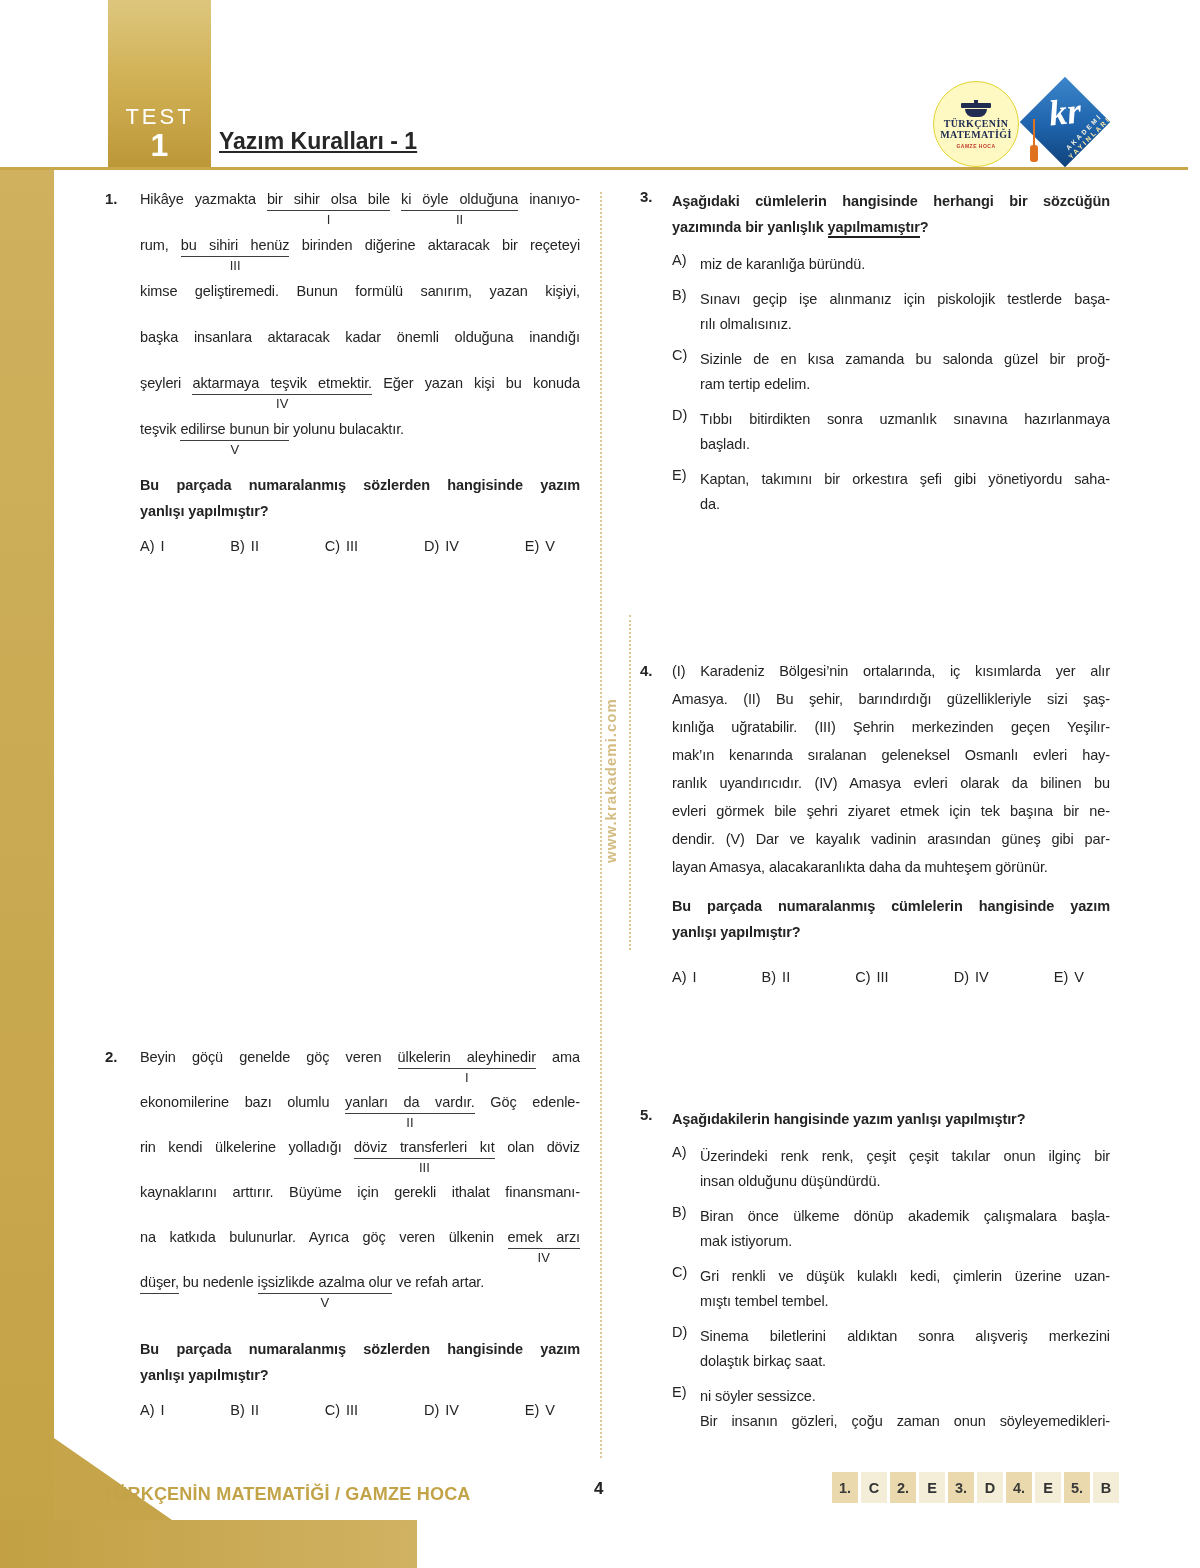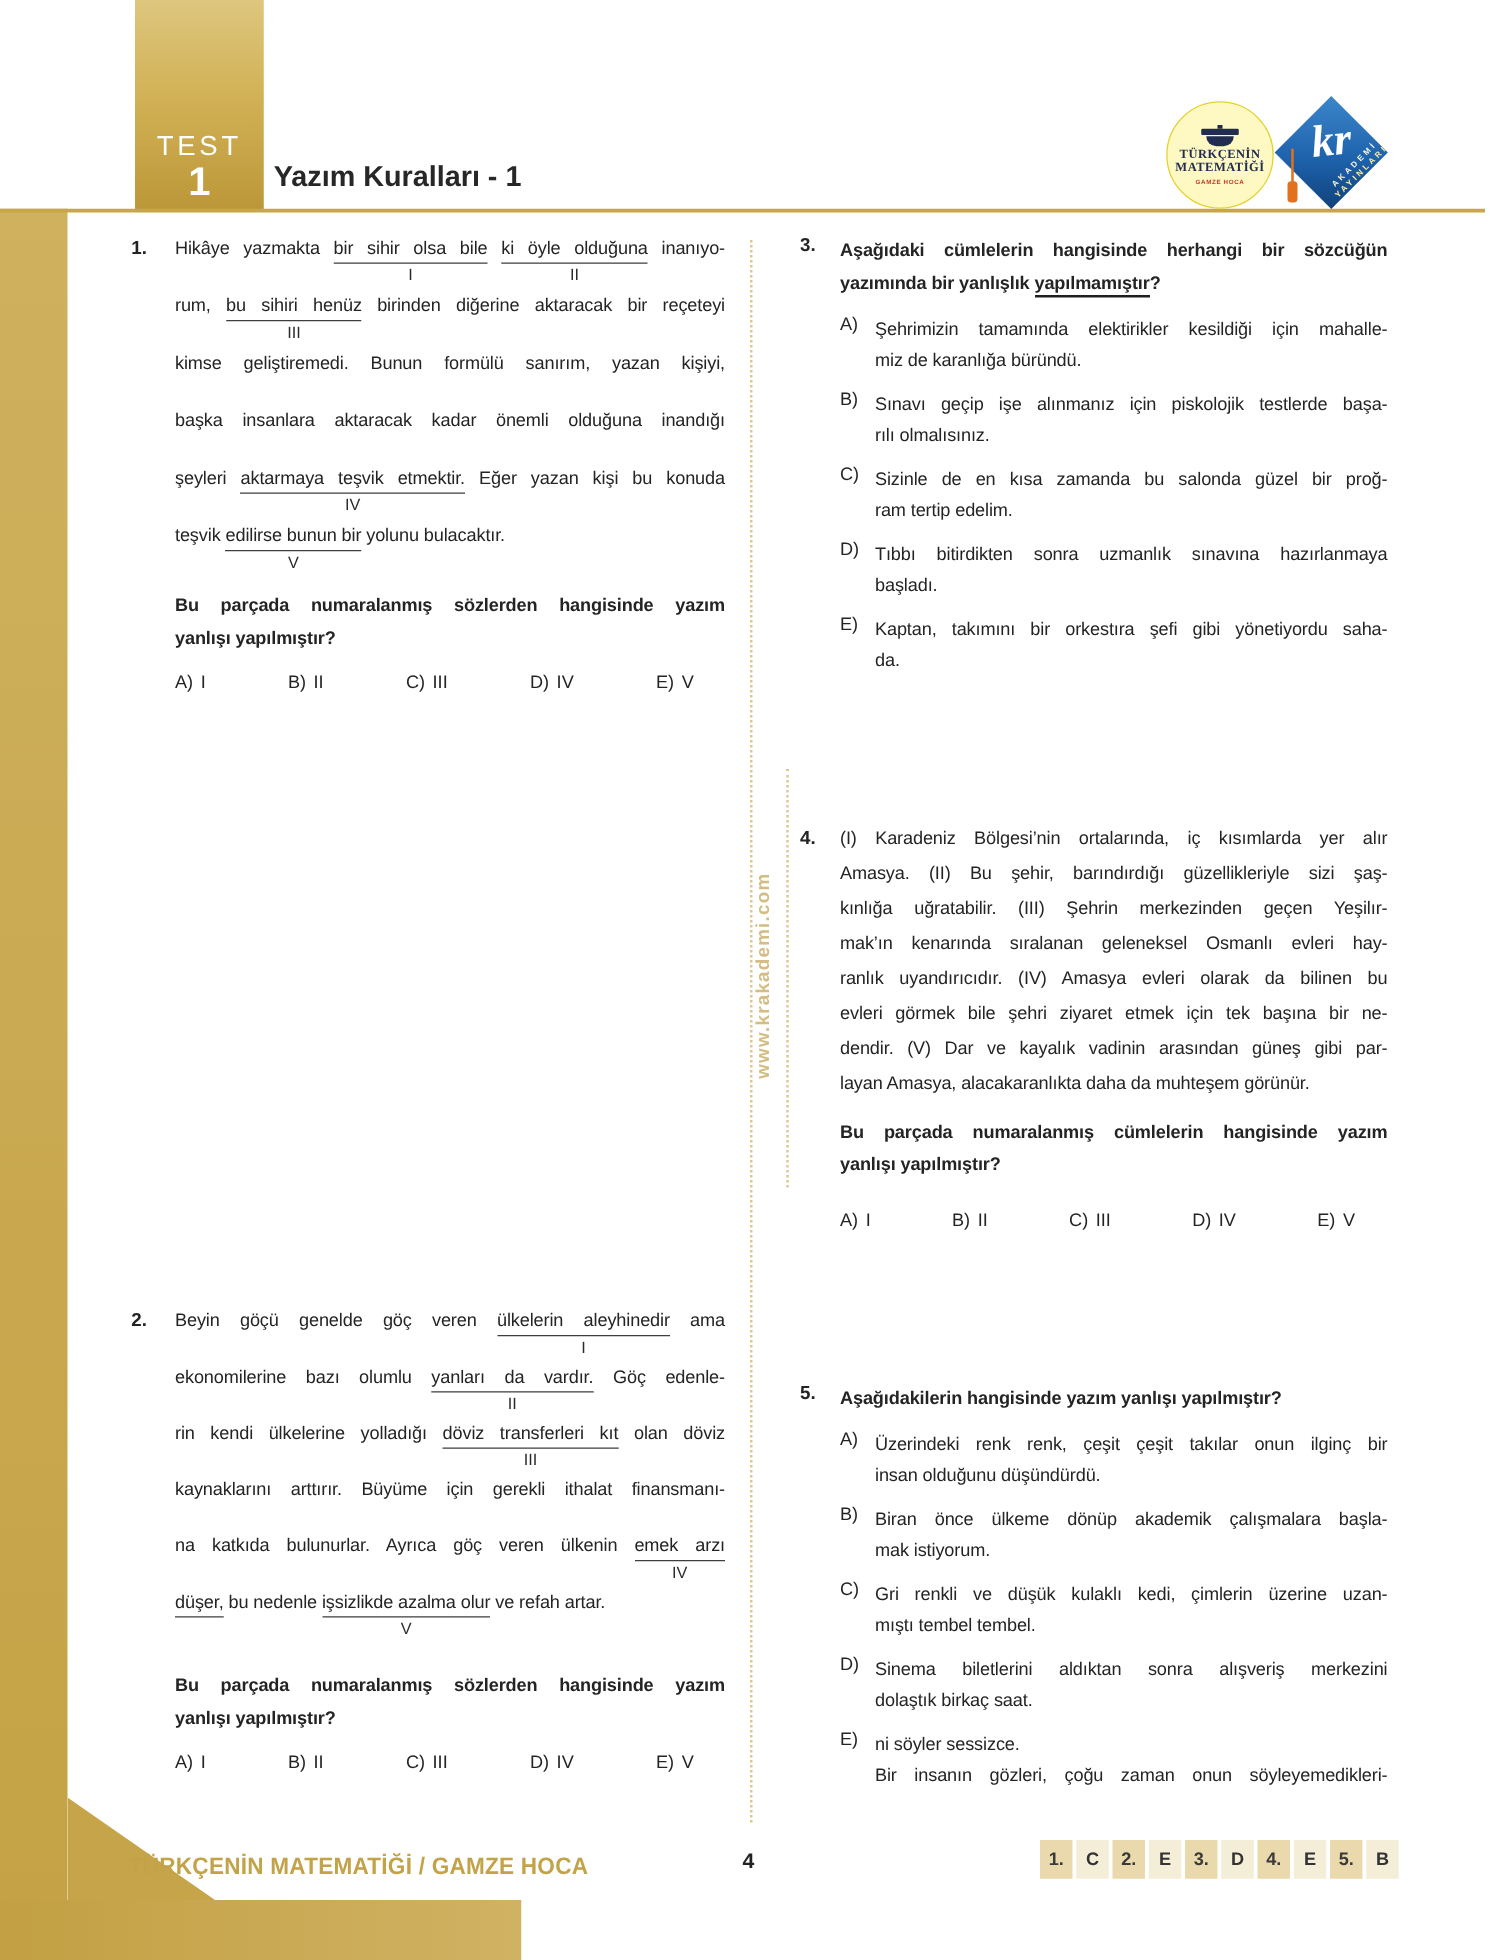--- a/index.html
+++ b/index.html
@@ -6,21 +6,21 @@
   body{width:1200px;height:1568px;position:relative;background:#ffffff;overflow:hidden;
        font-family:"Liberation Sans","DejaVu Sans",sans-serif;color:#242424;font-size:14.5px;}
 
   
   .badge{position:absolute;left:108px;top:0;width:103px;height:168px;
          background:linear-gradient(180deg,#ddc67e 0%,#d2b257 45%,#bc9738 100%);
          display:flex;flex-direction:column;align-items:center;justify-content:flex-end;
          padding-bottom:8px;box-sizing:border-box;color:#fff;}
   .badge .t{font-size:22px;letter-spacing:3px;font-weight:400;}
   .badge .n{font-size:32px;font-weight:700;line-height:30px;}
-  .page-title{position:absolute;left:219px;top:128px;font-size:23px;font-weight:700;color:#272727;}
+  .page-title{position:absolute;left:219px;top:128px;font-size:23px;font-weight:700;color:#272727;text-decoration:underline;}
   .hrule{position:absolute;left:0;top:167px;width:1188px;height:3px;background:#c8a74b;}
 
   
   .clogo{position:absolute;left:933px;top:81px;width:86px;height:86px;border-radius:50%;
          background:#fef9c3;border:1px solid #e3d22e;box-sizing:border-box;
          display:flex;flex-direction:column;align-items:center;justify-content:center;text-align:center;}
   .cap{width:34px;height:16px;position:relative;margin-bottom:2px;}
   .cap .board{position:absolute;left:2px;top:3px;width:30px;height:5px;background:#202c52;border-radius:1px;}
   .cap .knob{position:absolute;left:15px;top:0;width:4px;height:3px;background:#202c52;}
   .cap .arc{position:absolute;left:6px;top:9px;width:22px;height:8px;background:#202c52;border-radius:0 0 11px 11px;}
@@ -190,21 +190,20 @@
   <div class="qnum">3.</div>
   <div class="qbody r">
     <div>
         <div class="sline"><span class="seg"><span>Aşağıdaki cümlelerin hangisinde herhangi bir sözcüğün</span></span></div>
         <div class="sline last"><span class="seg"><span>yazımında bir yanlışlık </span></span><span class="seg u2"><span>yapılmamıştır</span></span><span class="seg"><span>?</span></span></div>
       </div>
     <div class="opts">
         <div class="opt">
           <span class="olet">A)</span>
           <div class="olines">
-            <div class="oline">Şehrimizin tamamında elektirikler kesildiği için mahalle-</div>
             <div class="oline last">miz de karanlığa büründü.</div>
           </div>
         </div>
         <div class="opt">
           <span class="olet">B)</span>
           <div class="olines">
             <div class="oline">Sınavı geçip işe alınmanız için piskolojik testlerde başa-</div>
             <div class="oline last">rılı olmalısınız.</div>
           </div>
         </div>

